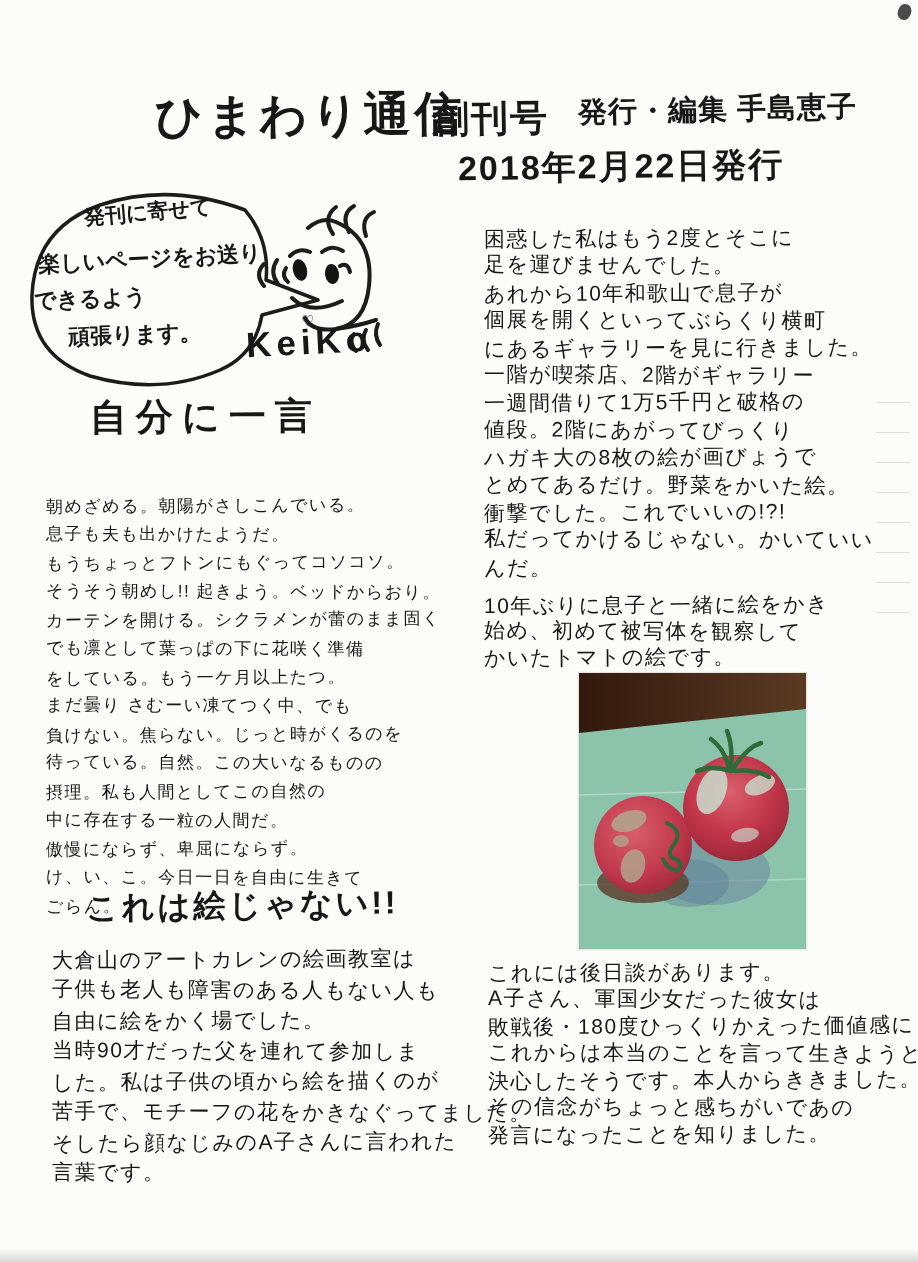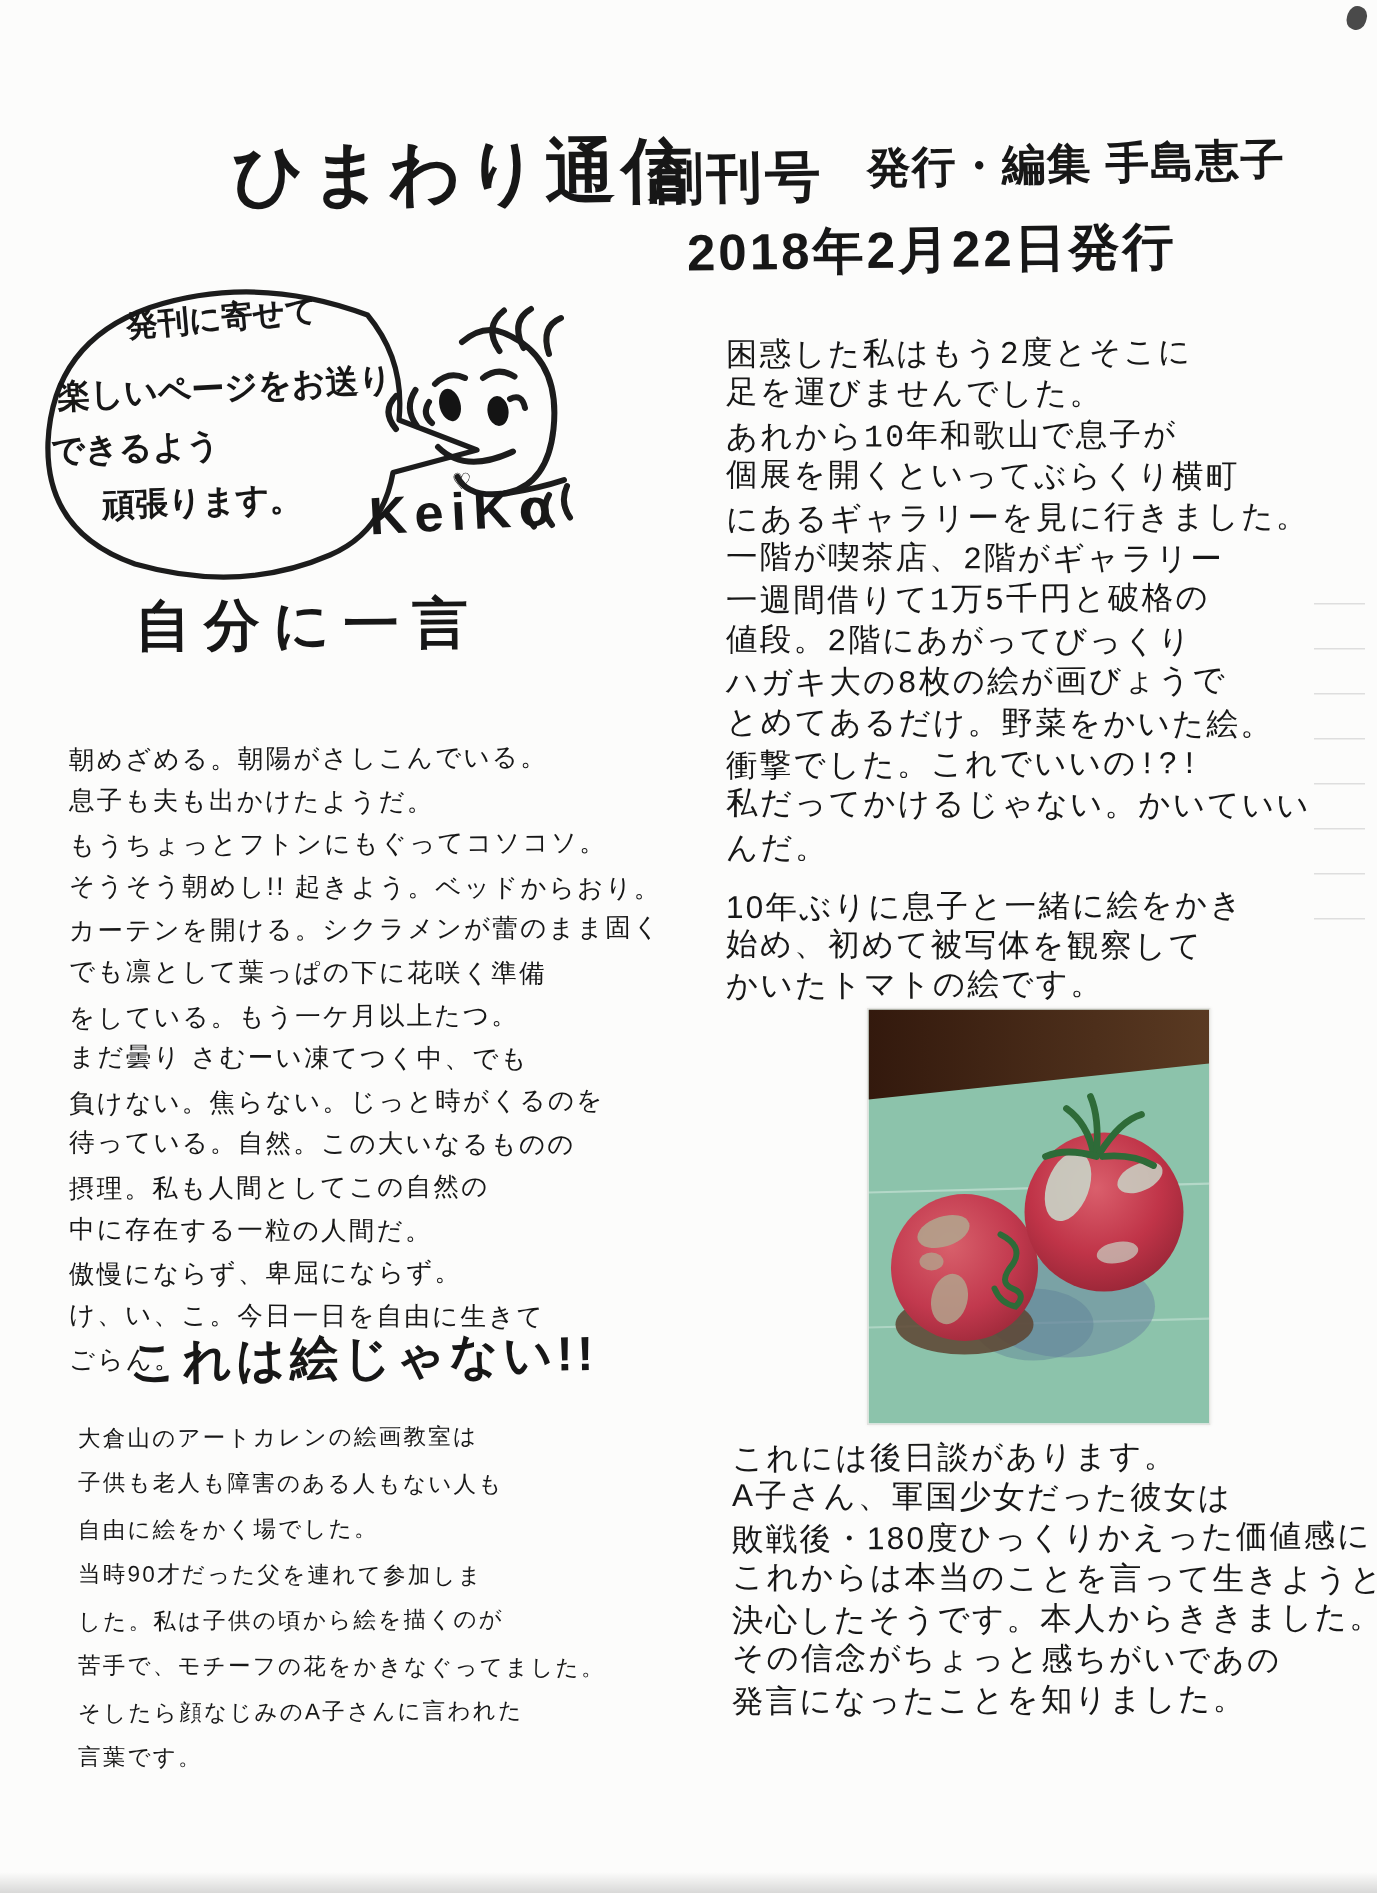--- a/index.html
+++ b/index.html
@@ -18,21 +18,21 @@
   .dateline{font-size:34px;font-weight:bold;letter-spacing:2px;transform:rotate(-0.8deg);}
   
   .h-self{font-size:37px;font-weight:bold;letter-spacing:9px;transform:rotate(-0.5deg);}
   .h-notpic{font-size:32px;font-weight:bold;letter-spacing:3px;transform:rotate(-1deg);}
   
   .para{white-space:nowrap;}
   .para > div{letter-spacing:1.5px;}
   .para > div:nth-child(odd){transform:rotate(-0.35deg);}
   .para > div:nth-child(even){transform:rotate(0.25deg);}
   .p-left1{font-size:17px;line-height:28.6px;margin-top:40px;}
-  .p-left2{font-size:15px;line-height:30.5px;}
+  .p-left2{font-size:21px;line-height:30.5px;}
   .p-right1{font-size:21px;line-height:27.4px;}
   .p-right2{font-size:21px;line-height:26px;}
   .p-right3{font-size:21px;line-height:27px;}
   
   .bubble-line{font-weight:bold;white-space:nowrap;}
   .signature{font-size:35px;font-weight:bold;letter-spacing:5px;transform:rotate(-3deg);}
   .heart{font-size:15px;font-weight:bold;}
   
   .photo{border:1px solid #e3e3e0;box-shadow:0 0 2px rgba(0,0,0,.08);}
   
@@ -117,21 +117,21 @@
   <div>大倉山のアートカレンの絵画教室は</div>
   <div>子供も老人も障害のある人もない人も</div>
   <div>自由に絵をかく場でした。</div>
   <div>当時90才だった父を連れて参加しま</div>
   <div>した。私は子供の頃から絵を描くのが</div>
   <div>苦手で、モチーフの花をかきなぐってました。</div>
   <div>そしたら顔なじみのA子さんに言われた</div>
   <div>言葉です。</div>
 </div>
 
-<div class="abs para p-right1" style="left:484px;top:224px;font-family:Liberation Mono, monospace;">
+<div class="abs para p-right1" style="left:484px;top:224px;">
   <div>困惑した私はもう2度とそこに</div>
   <div>足を運びませんでした。</div>
   <div>あれから10年和歌山で息子が</div>
   <div>個展を開くといってぶらくり横町</div>
   <div>にあるギャラリーを見に行きました。</div>
   <div>一階が喫茶店、2階がギャラリー</div>
   <div>一週間借りて1万5千円と破格の</div>
   <div>値段。2階にあがってびっくり</div>
   <div>ハガキ大の8枚の絵が画びょうで</div>
   <div>とめてあるだけ。野菜をかいた絵。</div>

